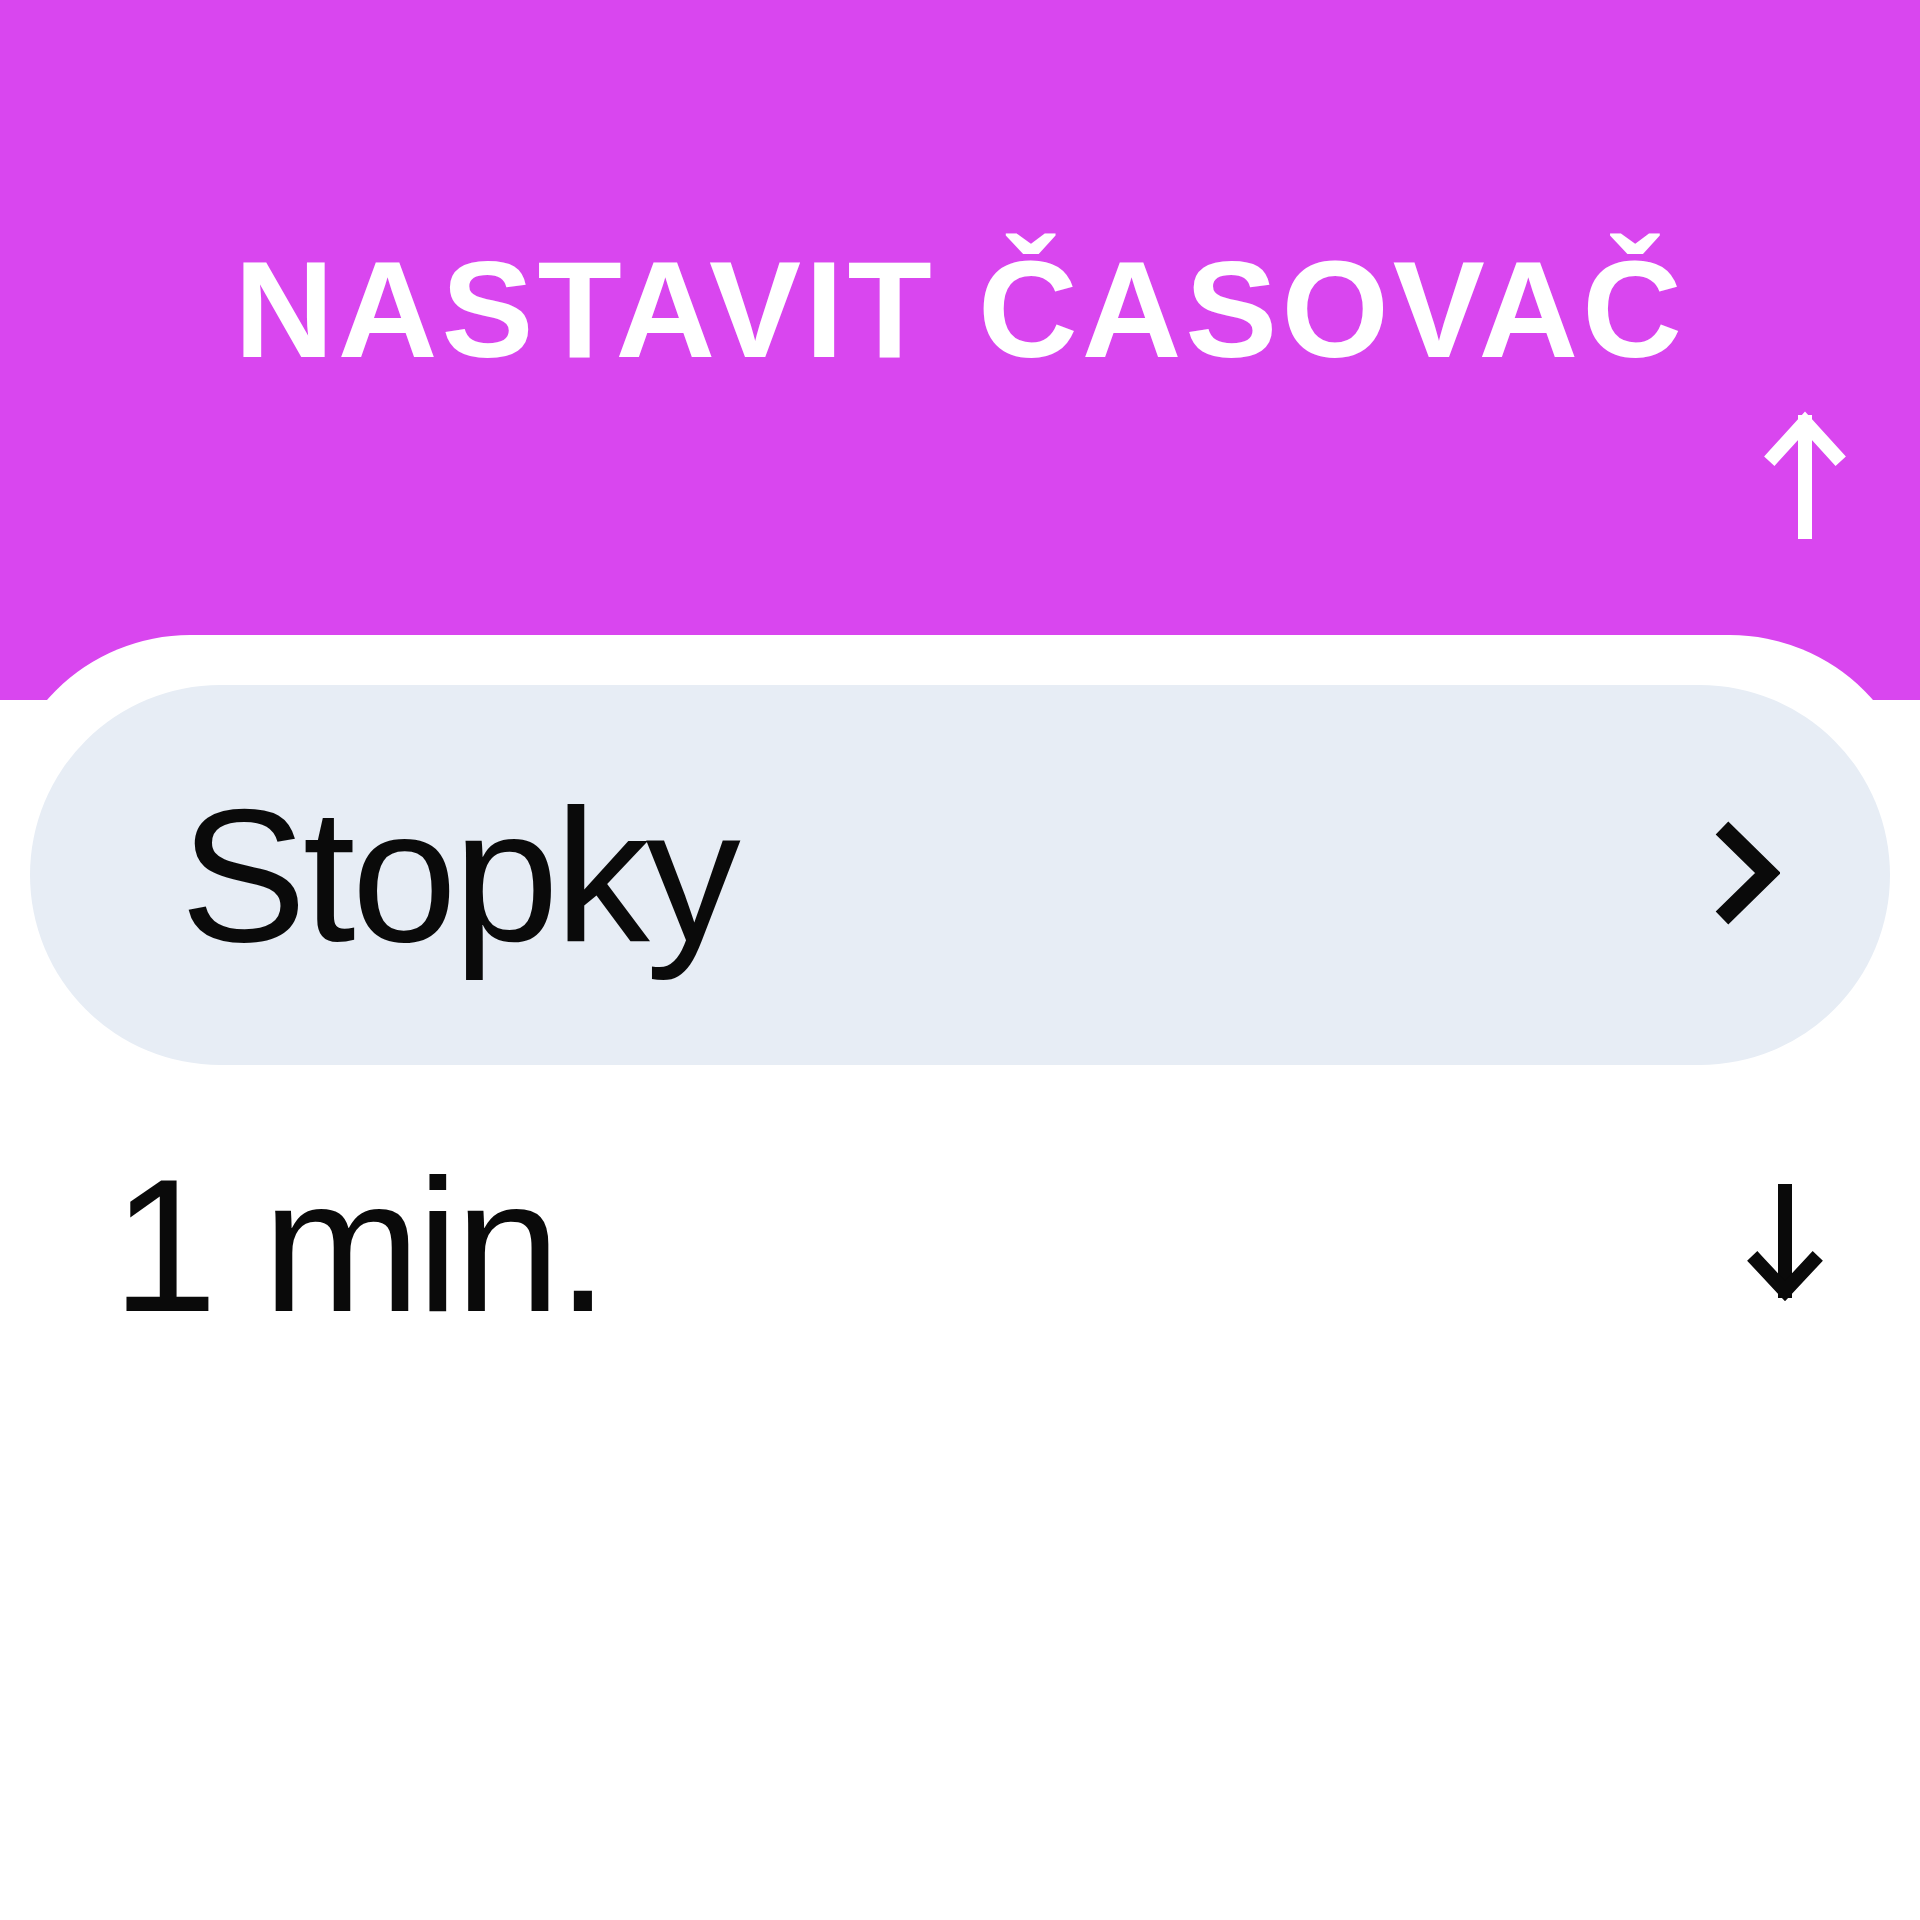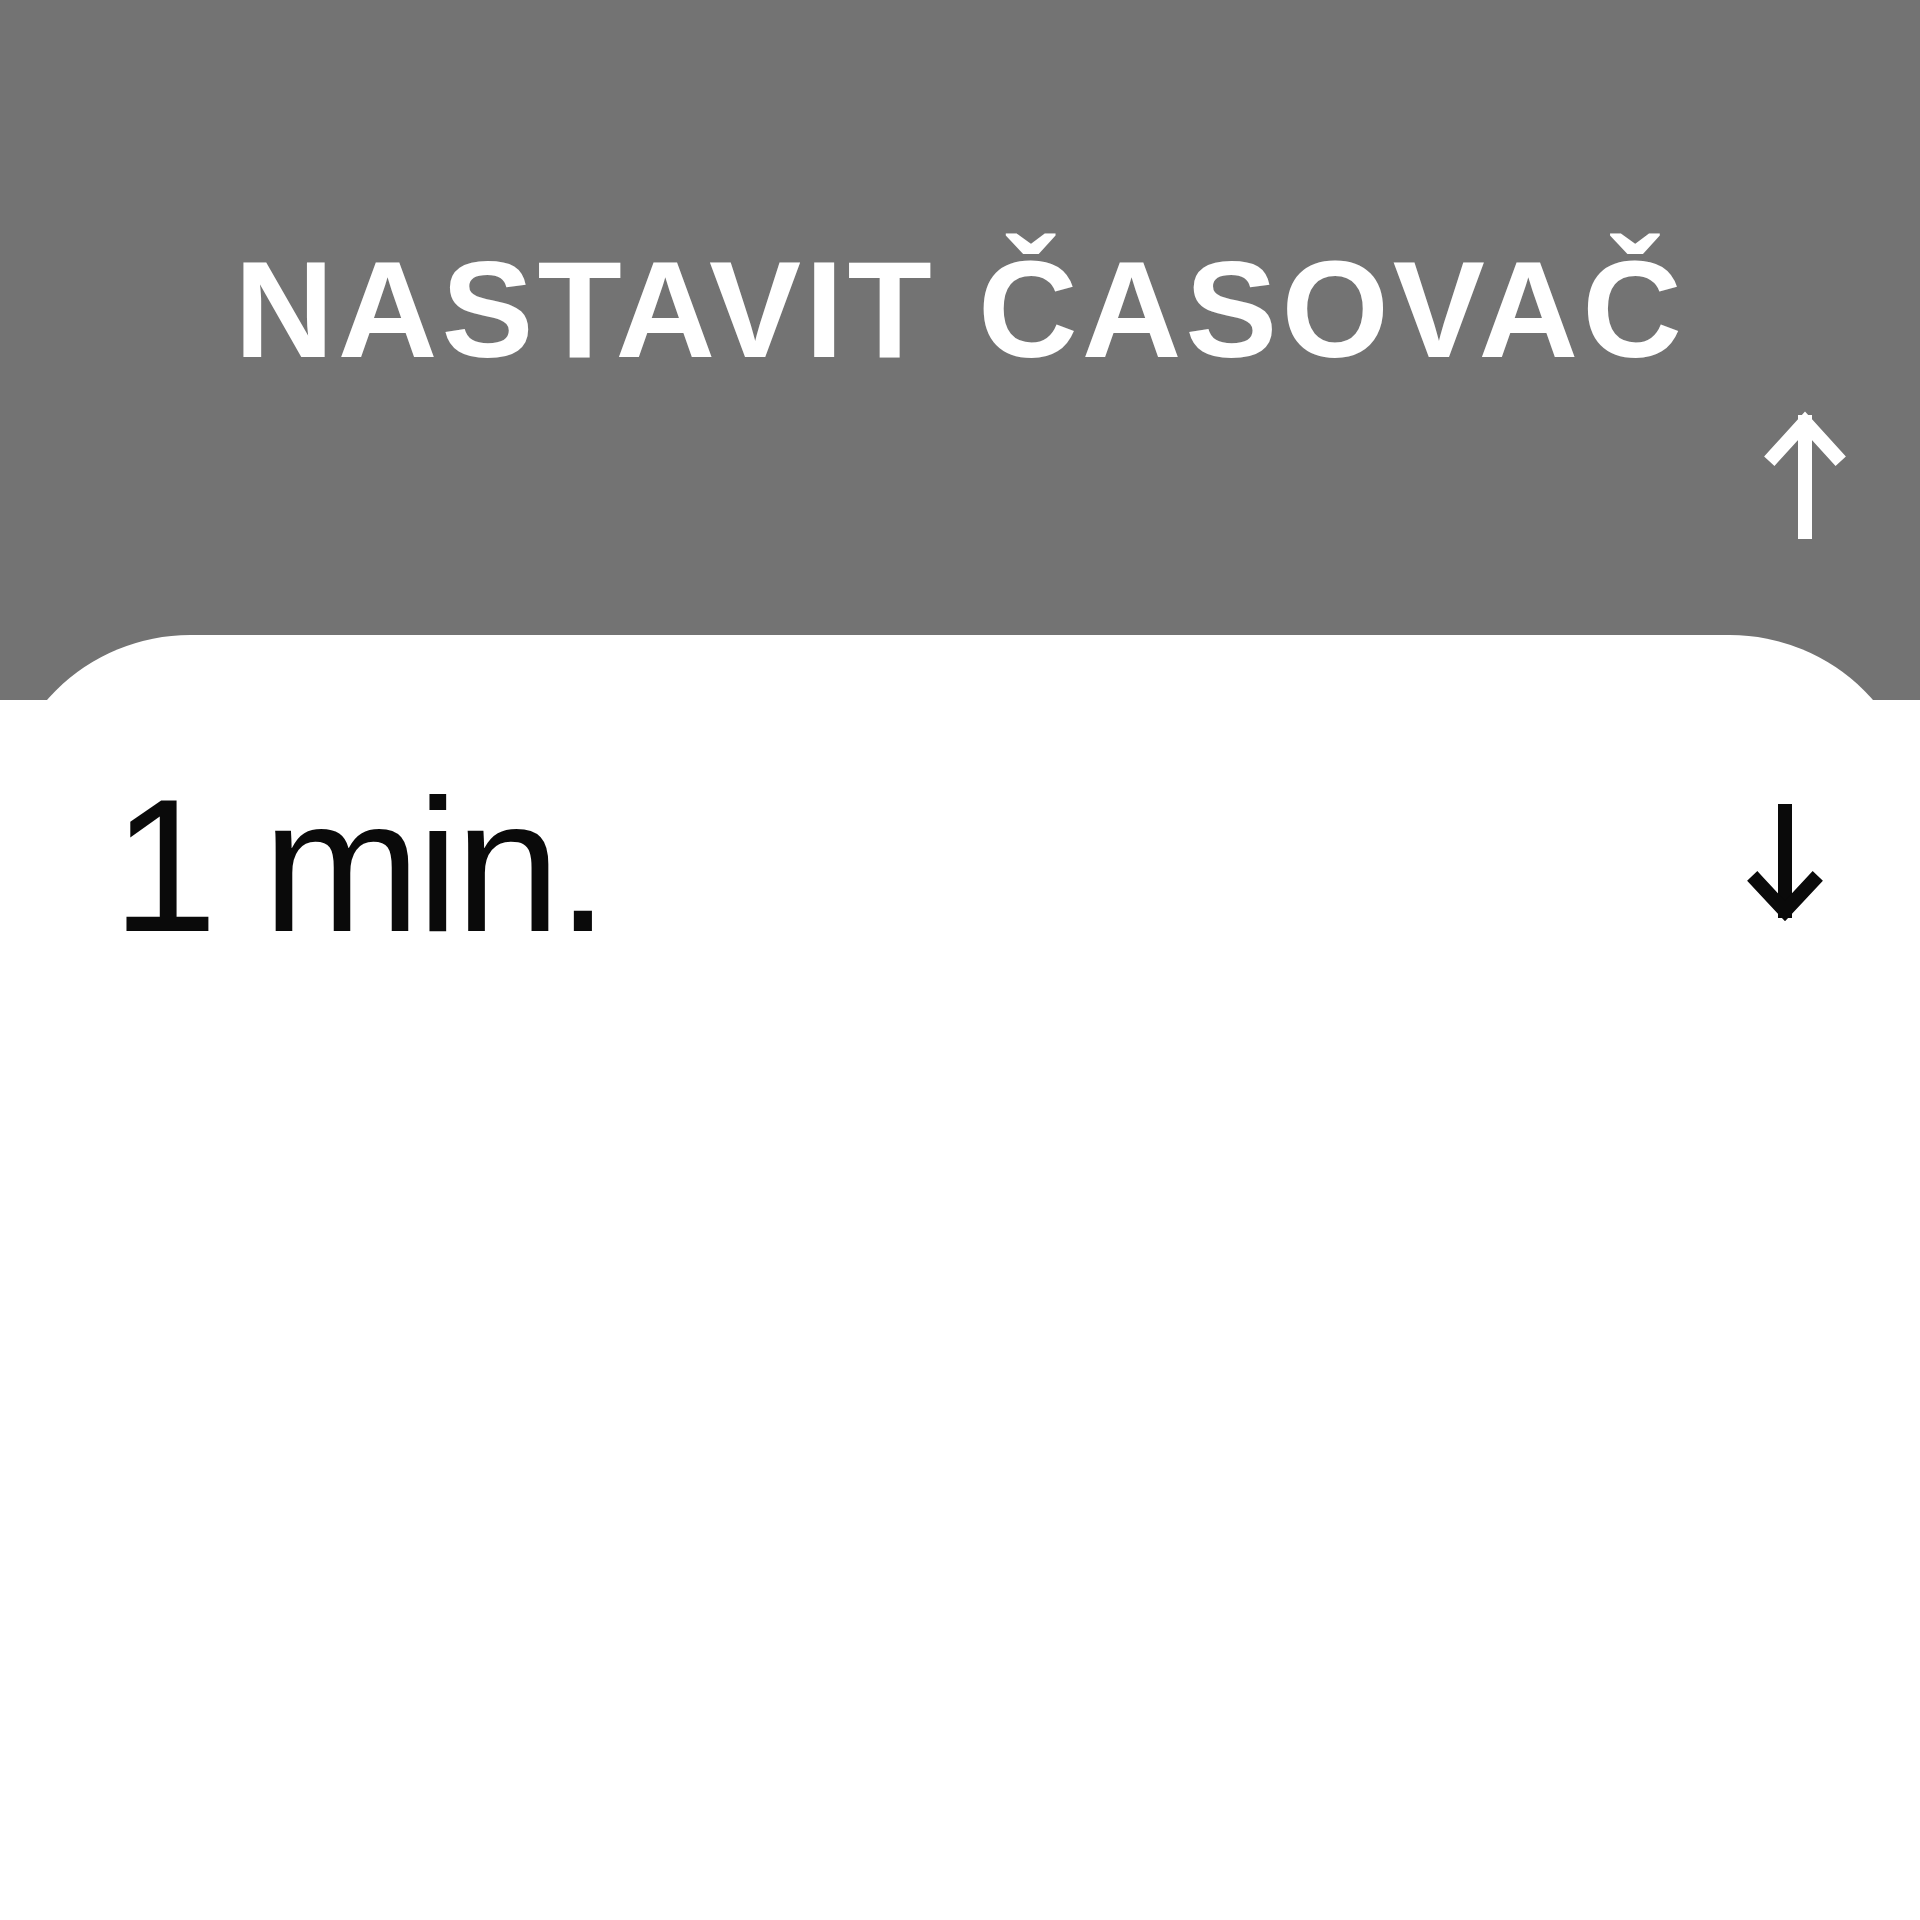--- a/index.html
+++ b/index.html
@@ -18,21 +18,21 @@
     height: 1920px;
   }
 
   
   .header {
     position: absolute;
     top: 0;
     left: 0;
     width: 100%;
     height: 700px;
-    background: #737373;
+    background: #d946ef;
   }
 
   .header-title {
     position: absolute;
     top: 230px;
     left: 0;
     width: 100%;
     text-align: center;
     color: #ffffff;
     font-size: 138px;
@@ -142,20 +142,28 @@
     <div class="scroll-up-arrow">
       <svg viewBox="0 0 90 130">
         <line x1="45" y1="12" x2="45" y2="122"></line>
         <polyline points="14,46 45,12 76,46"></polyline>
       </svg>
     </div>
   </div>
 
   <div class="sheet">
 
+    <div class="item-selected">
+      <span class="label">Stopky</span>
+      <span class="chevron">
+        <svg viewBox="0 0 70 120">
+          <polyline points="12,15 58,60 12,105"></polyline>
+        </svg>
+      </span>
+    </div>
 
     <div class="item">
       <span class="label">1 min.</span>
 
       <span class="scroll-down-arrow">
         <svg viewBox="0 0 80 120">
           <line x1="40" y1="8" x2="40" y2="108"></line>
           <polyline points="12,78 40,108 68,78"></polyline>
         </svg>
       </span>

